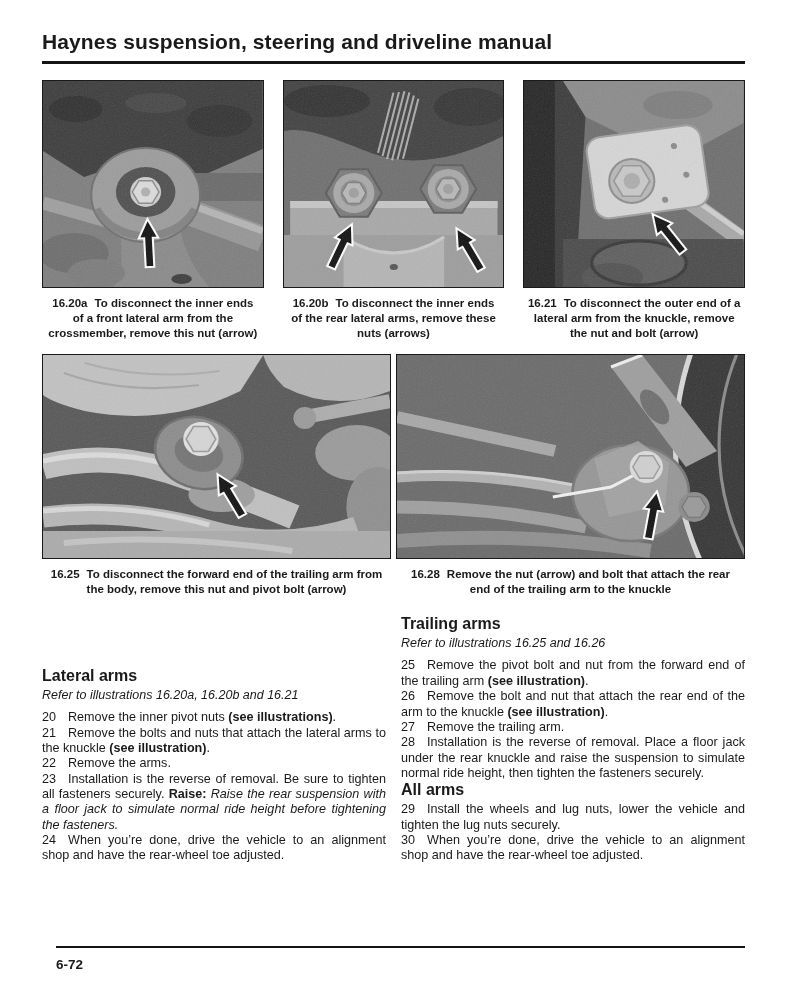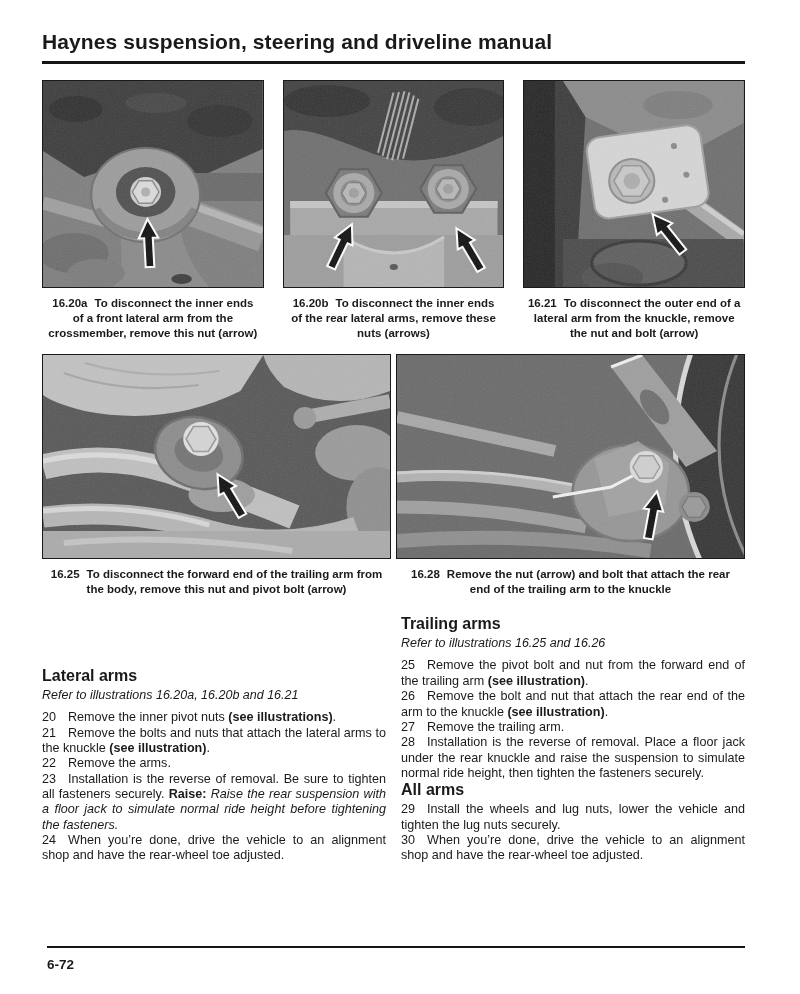--- a/index.html
+++ b/index.html
@@ -25,21 +25,21 @@
   .cap-label{margin-right:7px;}
   .cols{display:flex;gap:15px;margin-top:18px;align-items:flex-end;}
   .col{flex:1;min-width:0;}
   h2.sec{font-size:16px;font-weight:bold;margin:0 0 3px 0;}
   h2.sec.mid{}
   p.refer{font-style:italic;font-size:12.5px;margin:0 0 7px 0;line-height:1.25;}
   p.step{font-size:12.6px;line-height:1.22;text-align:justify;margin:0;}
   p.step .num{margin-right:12px;}
   p.step b{font-weight:bold;}
   p.step i{font-style:italic;}
-  .footer{position:absolute;left:47px;right:55px;bottom:22px;}
+  .footer{position:absolute;left:56px;right:55px;bottom:22px;}
   .footer .rule2{height:2px;background:#151515;}
   .pageno{font-weight:bold;font-size:13.5px;margin-top:9px;}
 </style>
 </head>
 <body>
 
 <svg width="0" height="0" style="position:absolute" aria-hidden="true">
   <defs>
     <path id="arr" d="M0,-24 L9.5,-5 L4.2,-5 L4.2,24 L-4.2,24 L-4.2,-5 L-9.5,-5 Z"></path>
     <polygon id="hex" points="13,0 6.5,11.3 -6.5,11.3 -13,0 -6.5,-11.3 6.5,-11.3"></polygon>

